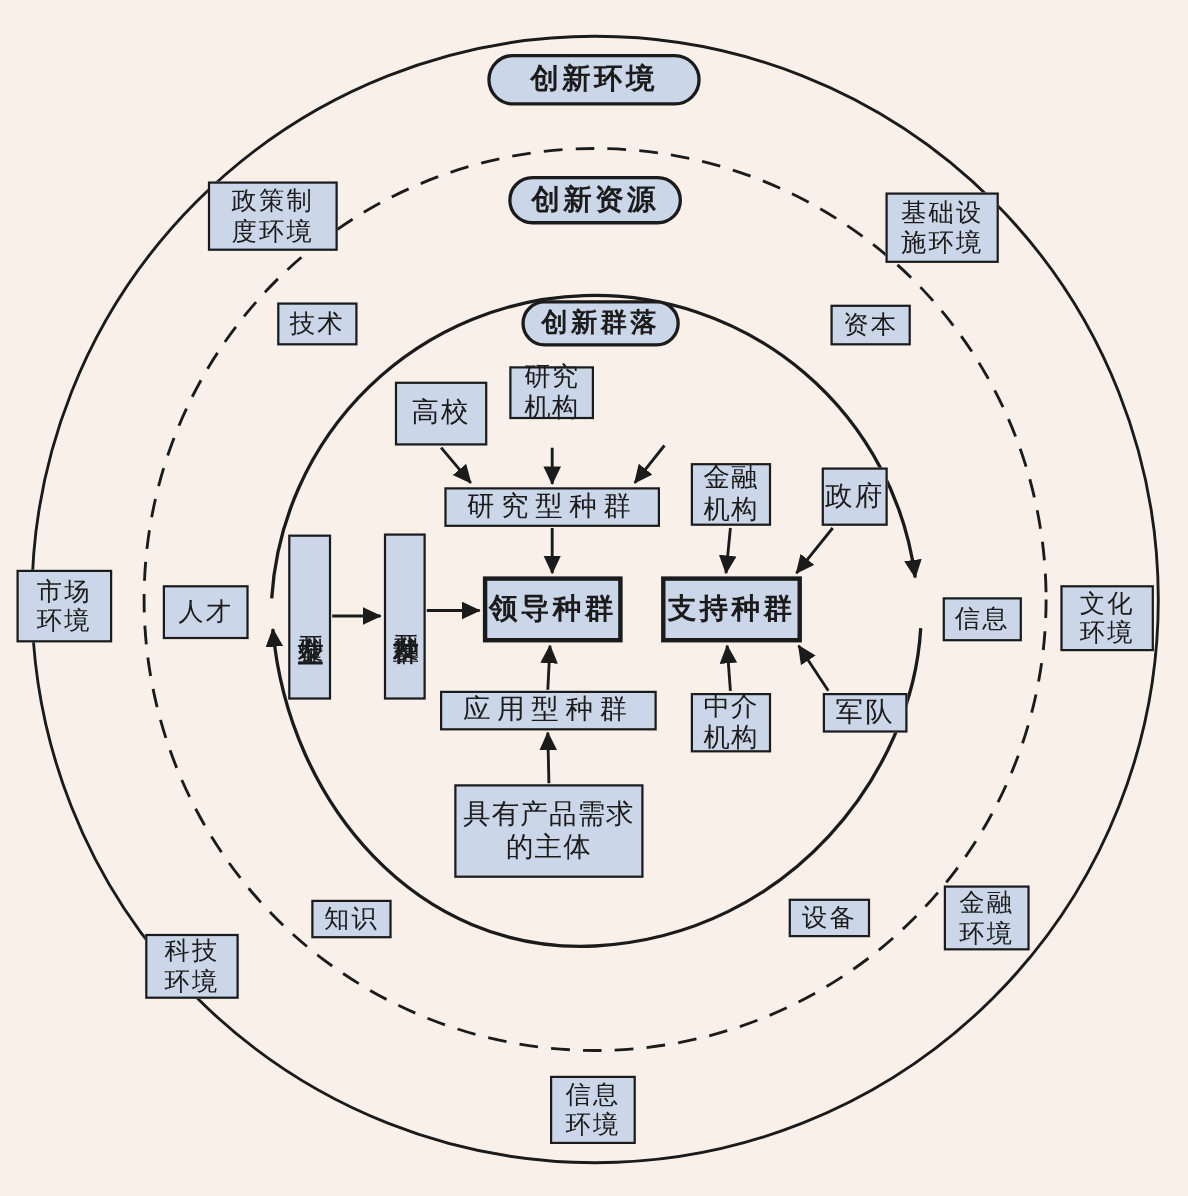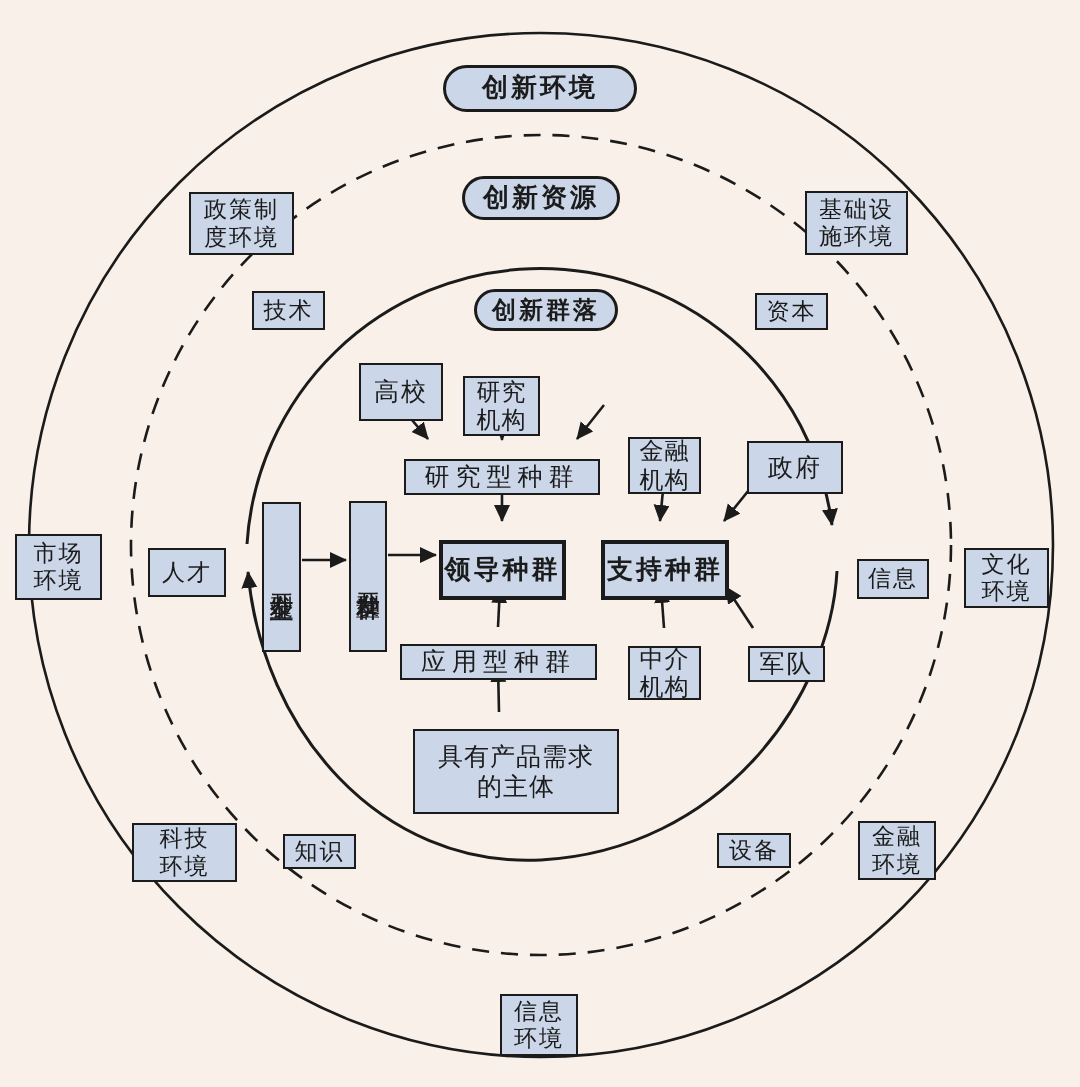--- a/index.html
+++ b/index.html
@@ -8,21 +8,21 @@
     background:#f9f1e9;overflow:hidden;
     font-family:"Liberation Serif","DejaVu Serif",serif;
     color:#1b1b1b;
   }
   #wires{position:absolute;left:0;top:0;z-index:0;}
   .box{
     position:absolute;z-index:2;box-sizing:border-box;
     background:#cbd6e8;border:2px solid #1b1b1b;
     display:flex;align-items:center;justify-content:center;
     text-align:center;white-space:pre-line;
-    font-size:23px;line-height:1.18;letter-spacing:2px;margin-top:16px;
+    font-size:23px;line-height:1.18;letter-spacing:2px;
   }
   .pill{
     border-width:3px;border-radius:26px;
     font-weight:bold;font-size:26px;letter-spacing:3px;z-index:3;
   }
   .strong{border-width:4px;font-weight:bold;font-size:26px;letter-spacing:3px;}
   .wide{letter-spacing:6px;font-size:25px;}
   .vtext{
     writing-mode:vertical-rl;text-orientation:upright;
     letter-spacing:1px;font-size:24px;line-height:1;
@@ -59,53 +59,53 @@
     <line x1="664" y1="480" x2="660" y2="521" stroke="#1b1b1b" stroke-width="2.6" marker-end="url(#ah)"></line>
     <line x1="757" y1="480" x2="724" y2="521" stroke="#1b1b1b" stroke-width="2.6" marker-end="url(#ah)"></line>
     <line x1="664" y1="628" x2="661" y2="587" stroke="#1b1b1b" stroke-width="2.6" marker-end="url(#ah)"></line>
     <line x1="753" y1="628" x2="726" y2="587" stroke="#1b1b1b" stroke-width="2.6" marker-end="url(#ah)"></line>
   </svg>
 
   <div class="box pill" style="left:443px;top:49px;width:194px;height:47px">创新环境</div>
   <div class="box pill" style="left:462px;top:160px;width:158px;height:44px">创新资源</div>
   <div class="box pill" style="left:474px;top:273px;width:144px;height:42px;font-size:24px">创新群落</div>
 
-  <div class="box" style="left:189px;top:176px;width:105px;height:63px">政策制
+  <div class="box" style="left:189px;top:165px;width:118px;height:63px">政策制
 度环境</div>
   <div class="box" style="left:805px;top:175px;width:103px;height:64px">基础设
 施环境</div>
   <div class="box" style="left:15px;top:518px;width:87px;height:66px">市场
 环境</div>
   <div class="box" style="left:964px;top:532px;width:85px;height:60px">文化
 环境</div>
-  <div class="box" style="left:132px;top:807px;width:105px;height:59px">科技
+  <div class="box" style="left:132px;top:849px;width:85px;height:59px">科技
 环境</div>
   <div class="box" style="left:858px;top:805px;width:78px;height:59px">金融
 环境</div>
   <div class="box" style="left:500px;top:978px;width:78px;height:62px">信息
 环境</div>
 
   <div class="box" style="left:252px;top:275px;width:73px;height:39px">技术</div>
   <div class="box" style="left:755px;top:277px;width:73px;height:37px">资本</div>
   <div class="box" style="left:148px;top:532px;width:78px;height:49px">人才</div>
   <div class="box" style="left:857px;top:543px;width:72px;height:40px">信息</div>
   <div class="box" style="left:283px;top:818px;width:73px;height:35px">知识</div>
   <div class="box" style="left:717px;top:817px;width:74px;height:35px">设备</div>
 
   <div class="box" style="left:359px;top:347px;width:84px;height:58px;font-size:25px">高校</div>
-  <div class="box two" style="left:463px;top:360px;width:77px;height:60px">研究
+  <div class="box two" style="left:463px;top:333px;width:77px;height:48px">研究
 机构</div>
   <div class="box wide" style="left:404px;top:443px;width:196px;height:36px">研究型种群</div>
   <div class="box two" style="left:628px;top:421px;width:73px;height:57px">金融
 机构</div>
-  <div class="box" style="left:747px;top:425px;width:96px;height:53px;font-size:25px">政府</div>
+  <div class="box" style="left:747px;top:425px;width:60px;height:53px;font-size:25px">政府</div>
   <div class="box vtext" style="left:262px;top:486px;width:39px;height:150px">开发型企业</div>
   <div class="box vtext" style="left:349px;top:485px;width:38px;height:151px">开发型种群</div>
   <div class="box strong" style="left:601px;top:524px;width:128px;height:60px">支持种群</div>
   <div class="box strong" style="left:439px;top:524px;width:127px;height:60px">领导种群</div>
   <div class="box wide" style="left:400px;top:628px;width:197px;height:36px">应用型种群</div>
   <div class="box two" style="left:628px;top:630px;width:73px;height:54px">中介
 机构</div>
   <div class="box" style="left:748px;top:630px;width:77px;height:36px;font-size:25px">军队</div>
-  <div class="box" style="left:413px;top:713px;width:206px;height:85px;font-size:25px;letter-spacing:1px">具有产品需求
+  <div class="box" style="left:413px;top:713px;width:172px;height:85px;font-size:25px;letter-spacing:1px">具有产品需求
 的主体</div>
 
 </div>
 
 </body></html>

